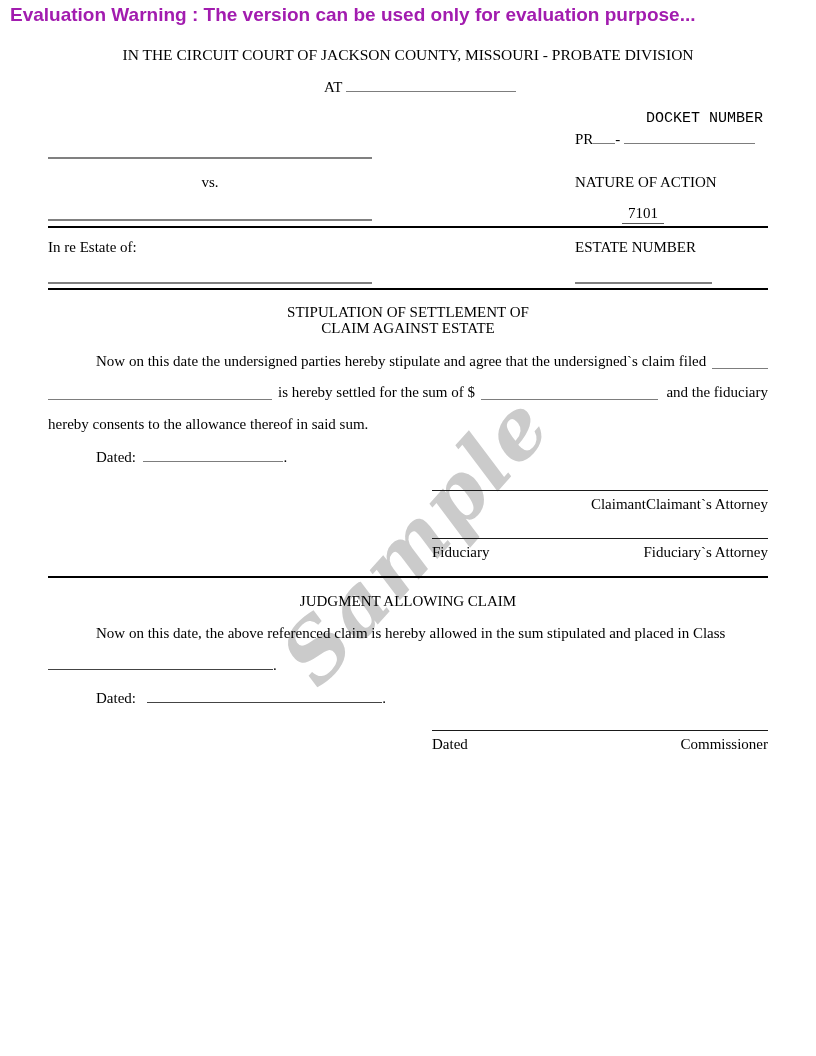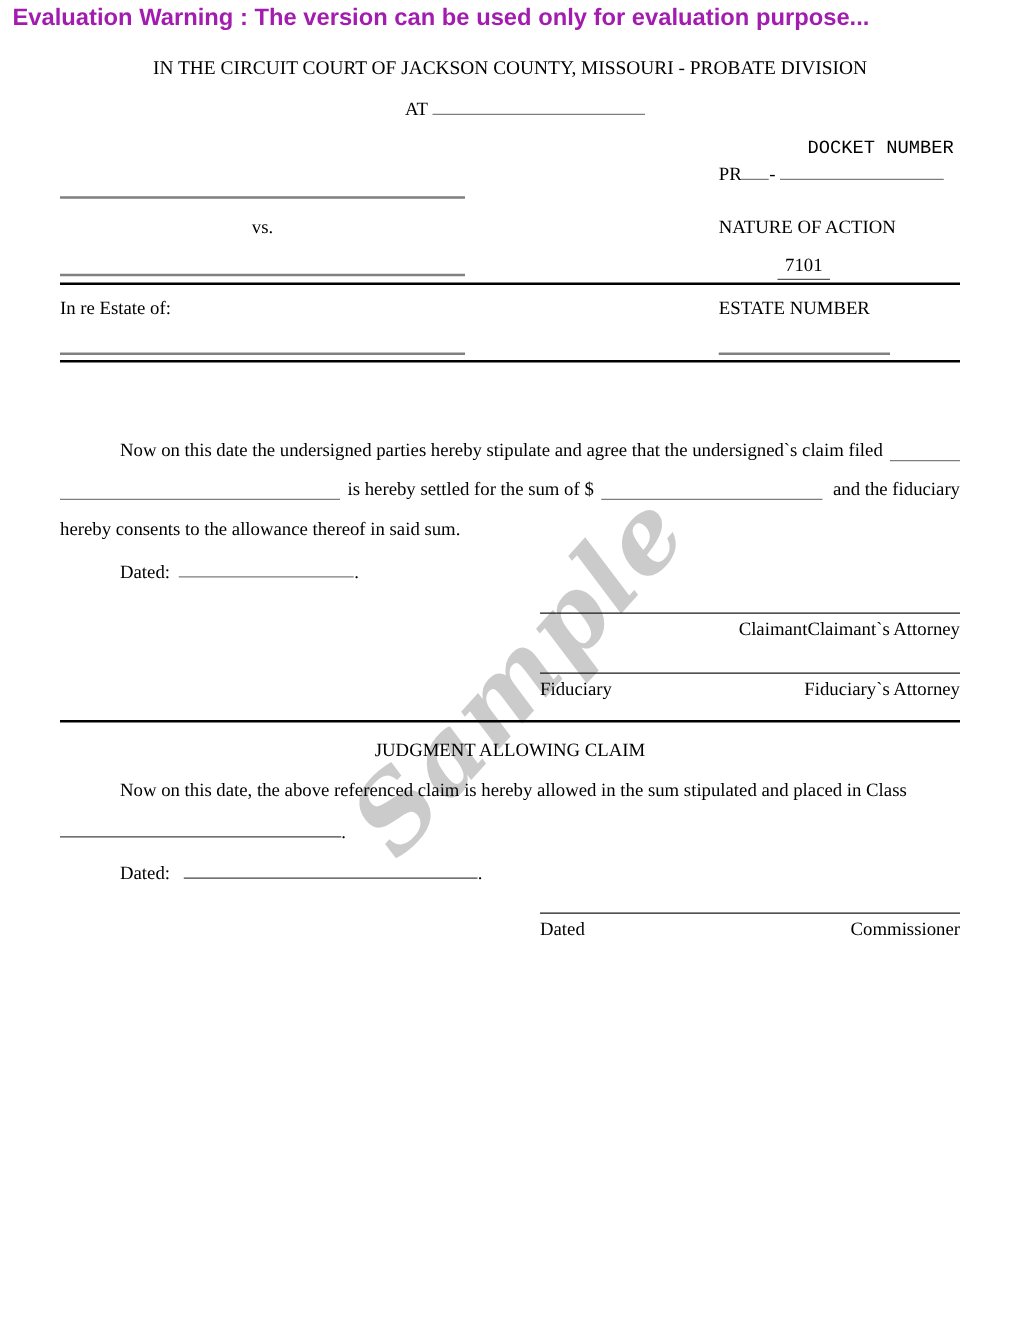--- a/index.html
+++ b/index.html
@@ -89,20 +89,24 @@
 
   <div class="abs content" style="left:48px;top:239px;">In re Estate of:</div>
 
   <div class="abs content" style="left:575px;top:239px;">ESTATE NUMBER</div>
 
   <div class="abs hline gray" style="left:48px;top:282px;width:324px;"></div>
   <div class="abs hline gray" style="left:575px;top:282px;width:137px;"></div>
 
   <div class="abs hline" style="left:48px;top:288px;width:720px;"></div>
 
+  <div class="abs content center" style="left:0;top:304px;width:816px;line-height:16px;">
+    <div>STIPULATION OF SETTLEMENT OF</div>
+    <div>CLAIM AGAINST ESTATE</div>
+  </div>
 
   <div class="abs content flexline" style="left:48px;top:353px;width:720px;">
     <span class="nowrap" style="padding-left:48px;">Now on this date the undersigned parties hereby stipulate and agree that the undersigned`s claim filed</span>
     <span class="fill grow" style="margin-left:6px;min-width:16px;"></span>
   </div>
 
   <div class="abs content flexline" style="left:48px;top:384px;width:720px;">
     <span class="fill" style="width:224px;"></span>
     <span class="nowrap" style="margin:0 6px;">is hereby settled for the sum of $</span>
     <span class="fill grow" style="min-width:120px;"></span>

